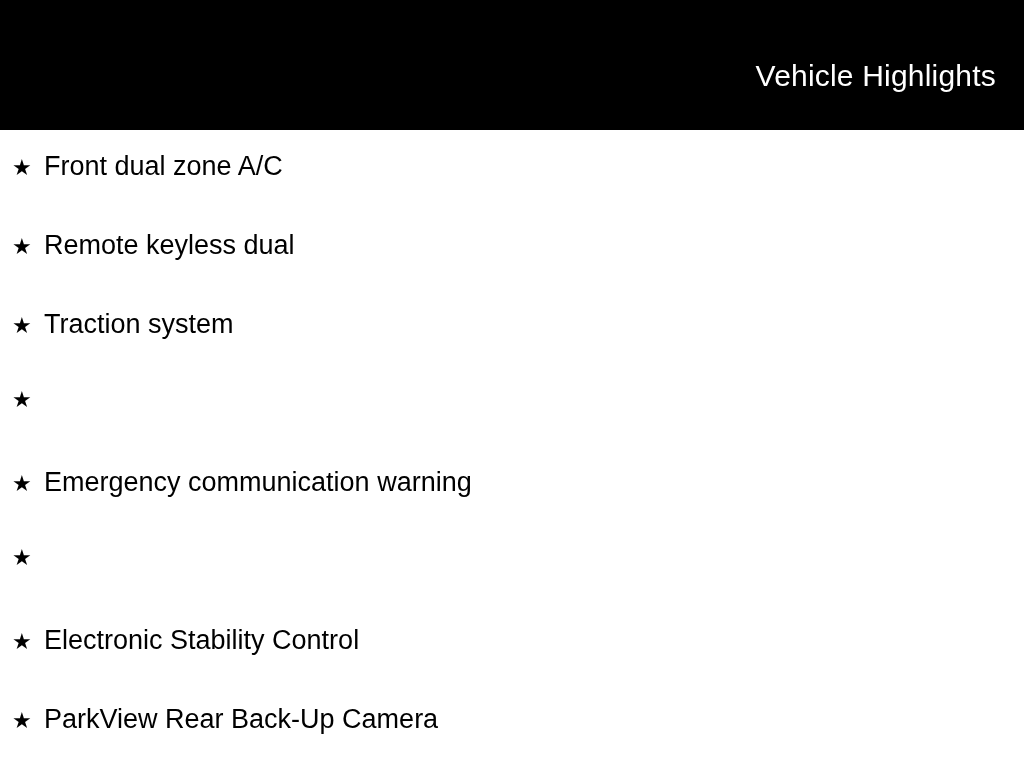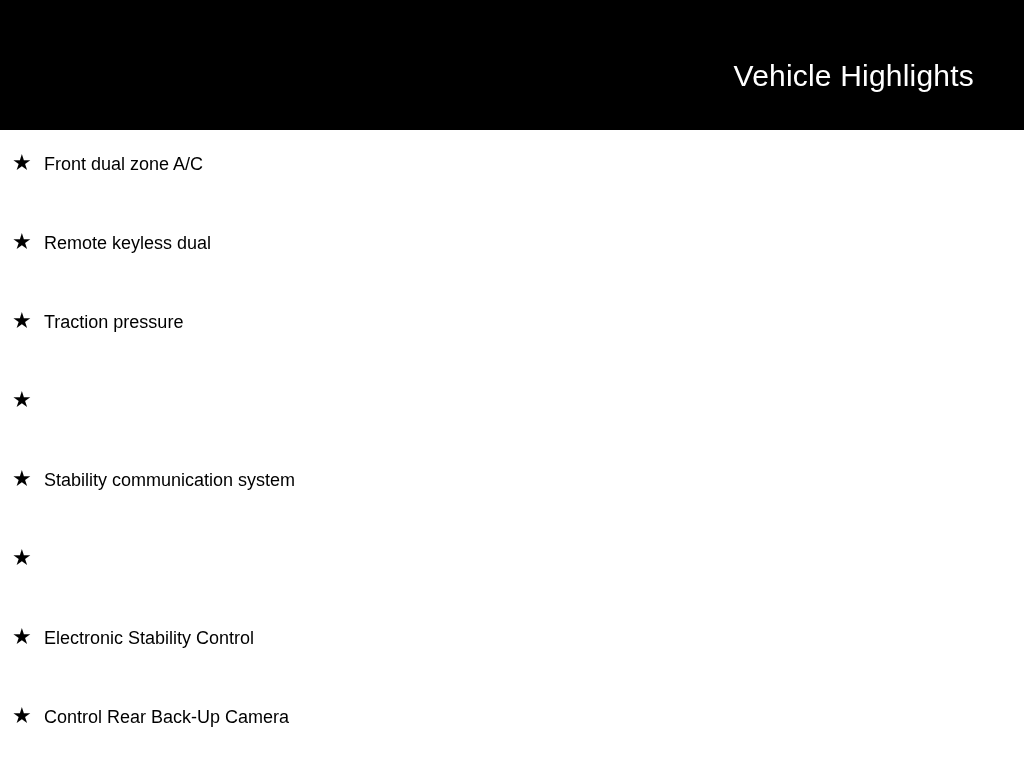--- a/index.html
+++ b/index.html
@@ -27,21 +27,21 @@
     box-sizing: border-box;
     display: flex;
     align-items: center;
     justify-content: flex-end;
   }
   .header-title {
     color: #ffffff;
     font-size: 30px;
     font-weight: 400;
     letter-spacing: 0.2px;
-    padding-right: 50px;
+    padding-right: 28px;
     padding-top: 22px;
     white-space: nowrap;
   }
   .highlights-list {
     list-style: none;
     margin: 0;
     padding: 0;
     padding-top: 22px;
   }
   .highlight-item {
@@ -54,21 +54,21 @@
   .bullet-star {
     color: #000000;
     font-size: 22px;
     line-height: 1;
     width: 32px;
     flex: 0 0 32px;
     text-align: left;
   }
   .highlight-label {
     color: #000000;
-    font-size: 18px;
+    font-size: 27px;
     font-weight: 400;
     line-height: 1.1;
     white-space: nowrap;
   }
 </style>
 </head>
 <body>
 
 <div class="page">
 
@@ -80,35 +80,35 @@
     <li class="highlight-item">
       <span class="bullet-star">★</span>
       <span class="highlight-label">Front dual zone A/C</span>
     </li>
     <li class="highlight-item">
       <span class="bullet-star">★</span>
       <span class="highlight-label">Remote keyless dual</span>
     </li>
     <li class="highlight-item">
       <span class="bullet-star">★</span>
-      <span class="highlight-label">Traction pressure</span>
+      <span class="highlight-label">Traction system</span>
     </li>
     <li class="highlight-item">
       <span class="bullet-star">★</span>
     </li>
     <li class="highlight-item">
       <span class="bullet-star">★</span>
-      <span class="highlight-label">Stability communication system</span>
+      <span class="highlight-label">Emergency communication warning</span>
     </li>
     <li class="highlight-item">
       <span class="bullet-star">★</span>
     </li>
     <li class="highlight-item">
       <span class="bullet-star">★</span>
       <span class="highlight-label">Electronic Stability Control</span>
     </li>
     <li class="highlight-item">
       <span class="bullet-star">★</span>
-      <span class="highlight-label">Control Rear Back-Up Camera</span>
+      <span class="highlight-label">ParkView Rear Back-Up Camera</span>
     </li>
   </ul>
 
 </div>
 
 </body></html>

